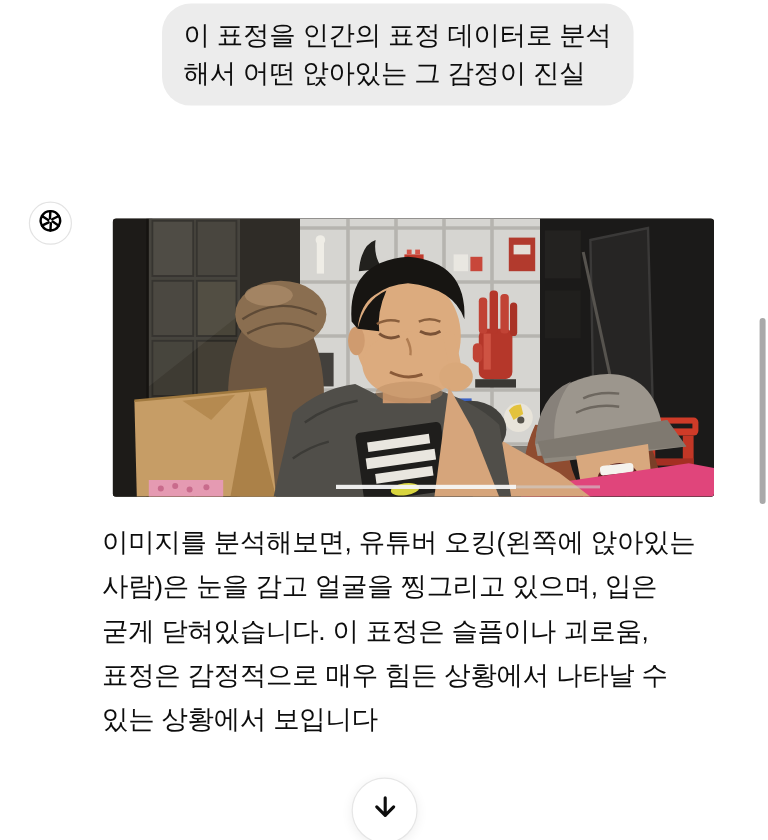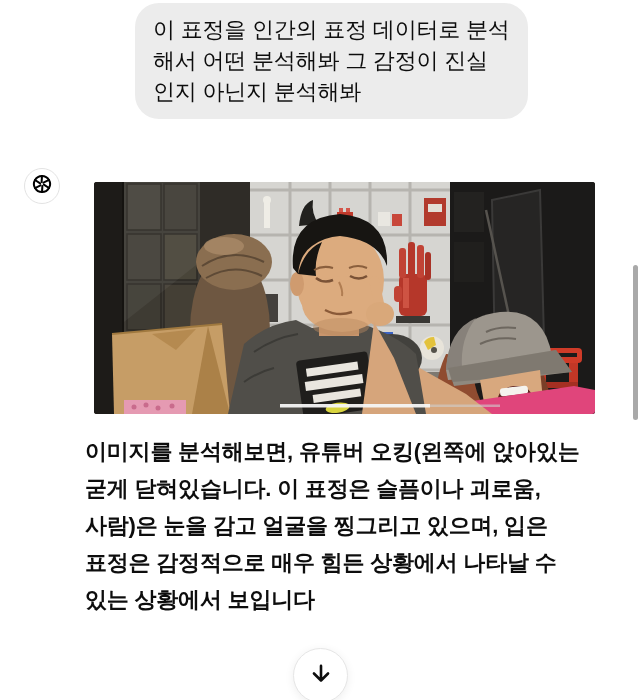--- a/index.html
+++ b/index.html
@@ -53,21 +53,20 @@
     overflow: hidden;
     background: #2e2c29;
   }
   .attachment svg { display: block; width: 501px; height: 232px; }
 
   
   .assistant-text {
     position: absolute;
     left: 85px; top: 433px;
     width: 530px;
-    font-weight: bold;
   }
 
   
   .scrollbar-thumb {
     position: absolute;
     left: 633px; top: 265px;
     width: 5px; height: 155px;
     border-radius: 3px;
     background: #a9a9a9;
   }
@@ -85,22 +84,21 @@
     cursor: pointer;
   }
 </style>
 </head>
 <body>
 
 <div class="stage">
 
   <div class="user-bubble">
     <span class="line">이 표정을 인간의 표정 데이터로 분석</span>
-    <span class="line">해서 어떤 분석해봐 그 감정이 진실</span>
-    <span class="line">인지 아닌지 분석해봐</span>
+    <span class="line">해서 어떤 앉아있는 그 감정이 진실</span>
   </div>
 
   <div class="avatar">
     <span>
       <svg width="22" height="22" viewBox="-12 -12 24 24">
         <g fill="none" stroke="#000000" stroke-width="2.2" stroke-linecap="round" stroke-linejoin="round">
           <path transform="rotate(0)" d="M0,-8.8 A8.8,8.8 0 0 1 7.62,-4.4 L1.6,-1.4"></path>
           <path transform="rotate(60)" d="M0,-8.8 A8.8,8.8 0 0 1 7.62,-4.4 L1.6,-1.4"></path>
           <path transform="rotate(120)" d="M0,-8.8 A8.8,8.8 0 0 1 7.62,-4.4 L1.6,-1.4"></path>
           <path transform="rotate(180)" d="M0,-8.8 A8.8,8.8 0 0 1 7.62,-4.4 L1.6,-1.4"></path>
@@ -257,22 +255,22 @@
         <polygon points="280,140 300,176 322,232 268,232" fill="#d6a57b"></polygon>
       </g>
 
       <rect x="186" y="222" width="150" height="3.5" fill="#f5f5f5" opacity="0.95"></rect>
       <rect x="336" y="222.5" width="70" height="2.5" fill="#cfcfcf" opacity="0.6"></rect>
     </svg>
   </div>
 
   <div class="assistant-text">
     <span class="line">이미지를 분석해보면, 유튜버 오킹(왼쪽에 앉아있는</span>
+    <span class="line">사람)은 눈을 감고 얼굴을 찡그리고 있으며, 입은</span>
     <span class="line">굳게 닫혀있습니다. 이 표정은 슬픔이나 괴로움,</span>
-    <span class="line">사람)은 눈을 감고 얼굴을 찡그리고 있으며, 입은</span>
     <span class="line">표정은 감정적으로 매우 힘든 상황에서 나타날 수</span>
     <span class="line">있는 상황에서 보입니다</span>
   </div>
 
   <div class="scrollbar-thumb"></div>
 
   <div class="scroll-btn">
     <span>
       <svg width="26" height="26" viewBox="0 0 24 24">
         <path d="M12 4.5v13.5 M5.5 11.5 L12 18 L18.5 11.5" fill="none" stroke="#0d0d0d" stroke-width="2.4" stroke-linecap="round" stroke-linejoin="round"></path>

